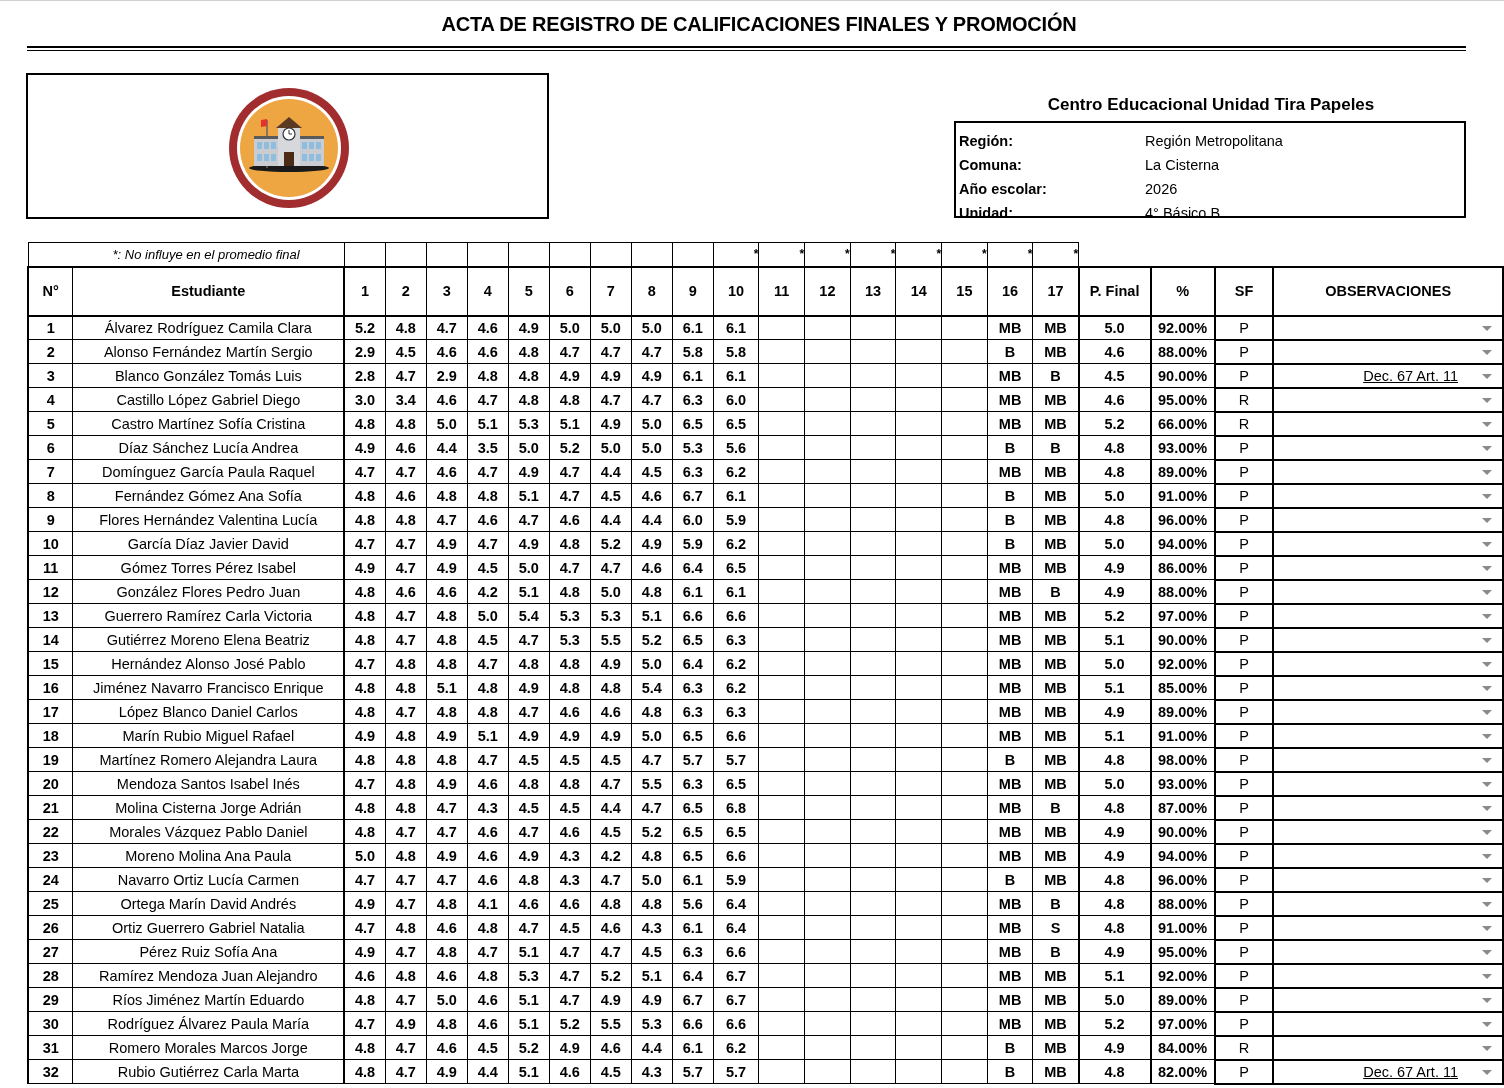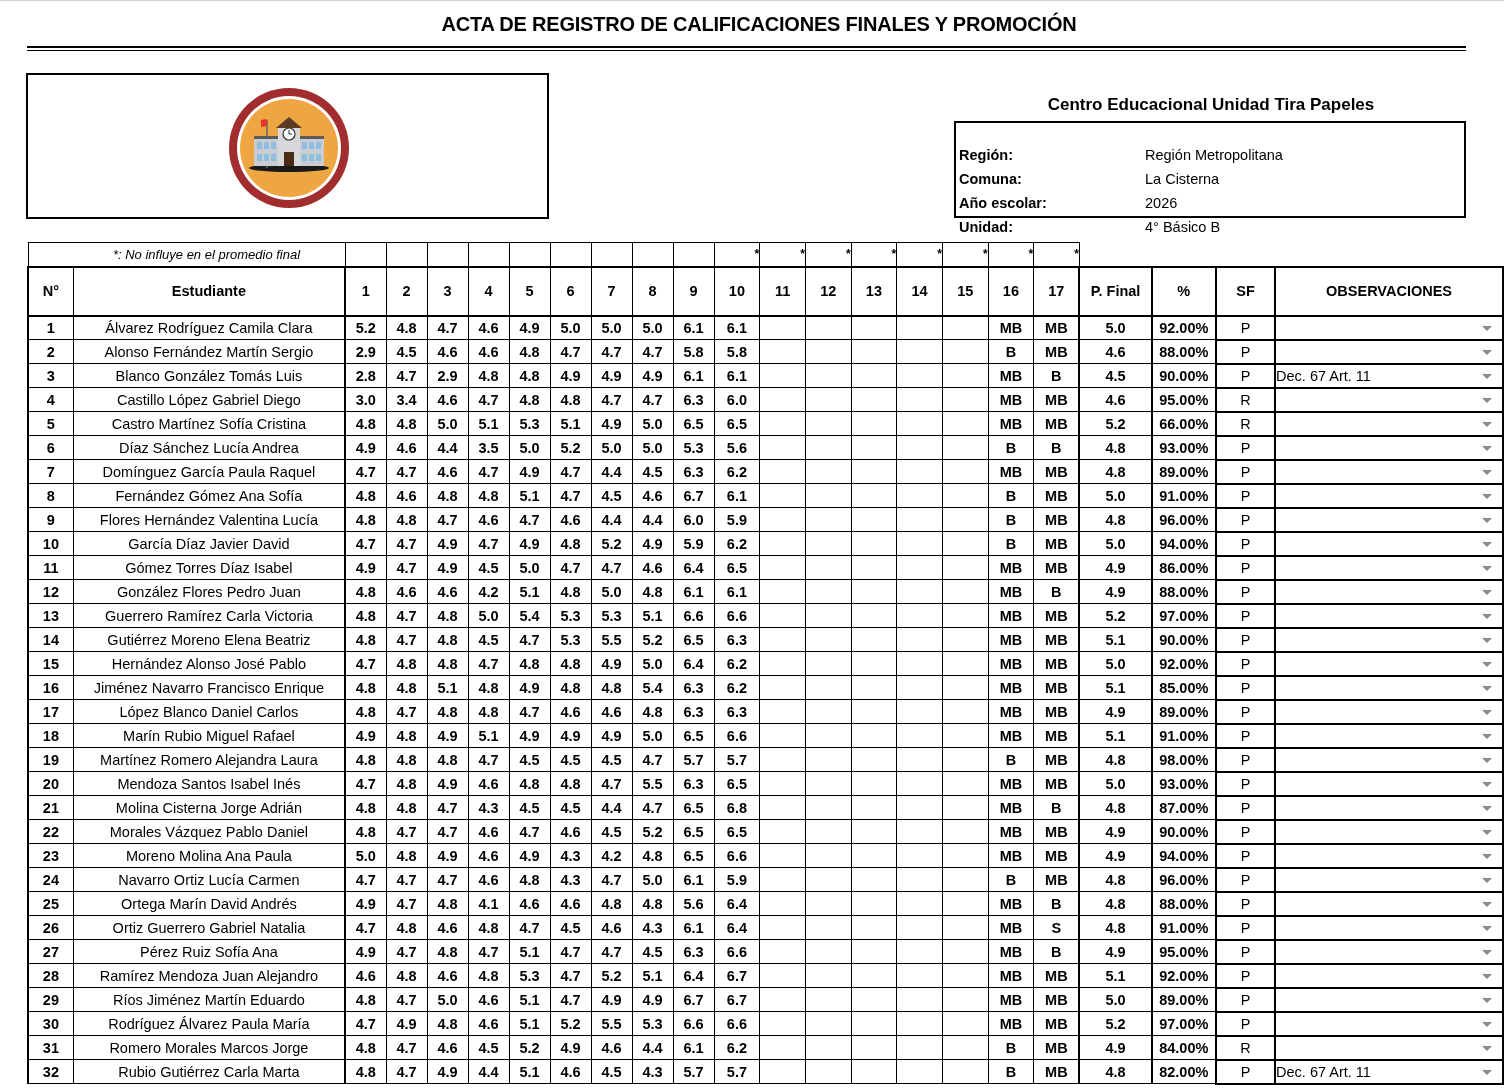--- a/index.html
+++ b/index.html
@@ -21,21 +21,21 @@
     border: 2px solid #000;
   }
   .logo-icon { position: absolute; left: 199px; top: 11px; width: 124px; height: 124px; }
 
   .school-name {
     position: absolute; left: 955px; top: 76px; width: 512px; text-align: center;
     font-weight: bold; font-size: 17px; margin-top: 19px;
   }
   .info-box {
     position: absolute; left: 954px; top: 121px; width: 512px; height: 97px;
-    border: 2px solid #000; padding: 20px 0 0 3px;
+    border: 2px solid #000; padding: 6px 0 0 3px;
   }
   .info-row { display: flex; height: 24px; align-items: center; font-size: 14.5px; }
   .info-label { width: 186px; font-weight: bold; }
   .info-value { flex: 1; }
 
   table.grades {
     position: absolute; left: 27px; top: 242px;
     border-collapse: collapse; table-layout: fixed;
     font-size: 14.5px;
   }
@@ -49,21 +49,21 @@
   tr.head-row th { height: 49px; font-weight: bold; font-size: 14.5px; border-top: 2px solid #000; border-bottom: 2px solid #000; }
   tr.data-row td { height: 24px; }
   td.num { font-weight: bold; }
   td.name { text-align: left; padding-left: 4px; }
   td.grade { font-weight: bold; }
   td.concept { font-weight: bold; }
   td.pfinal { font-weight: bold; }
   td.pct { font-weight: bold; }
   td.sf { font-weight: normal; }
   td.obs { position: relative; }
-  .obs-text { display: block; text-align: left; padding-right: 28px; }
+  .obs-text { display: block; text-align: right; padding-right: 44px; text-decoration: underline; }
   .dropdown-arrow {
     position: absolute; right: 10px; top: 9px; width: 0; height: 0;
     border-left: 5px solid transparent; border-right: 5px solid transparent;
     border-top: 5px solid #8a8a8a;
   }
   .thick-l { border-left: 2px solid #000 !important; }
   .thick-r { border-right: 2px solid #000 !important; }
   .thick-b { border-bottom: 2px solid #000 !important; }
 </style>
 </head>
@@ -477,21 +477,21 @@
         <td class="pfinal thick-l">5.0</td>
         <td class="pct thick-l">94.00%</td>
         <td class="sf thick-l thick-b">P</td>
         <td class="obs thick-l thick-r thick-b">
           <span class="obs-text"></span>
           <span class="dropdown-arrow"></span>
         </td>
       </tr>
       <tr class="data-row">
         <td class="num thick-l">11</td>
-        <td class="name thick-r">Gómez Torres Díaz Isabel</td>
+        <td class="name thick-r">Gómez Torres Pérez Isabel</td>
         <td class="grade thick-l">4.9</td>
         <td class="grade">4.7</td>
         <td class="grade">4.9</td>
         <td class="grade">4.5</td>
         <td class="grade">5.0</td>
         <td class="grade">4.7</td>
         <td class="grade">4.7</td>
         <td class="grade">4.6</td>
         <td class="grade">6.4</td>
         <td class="grade">6.5</td>

